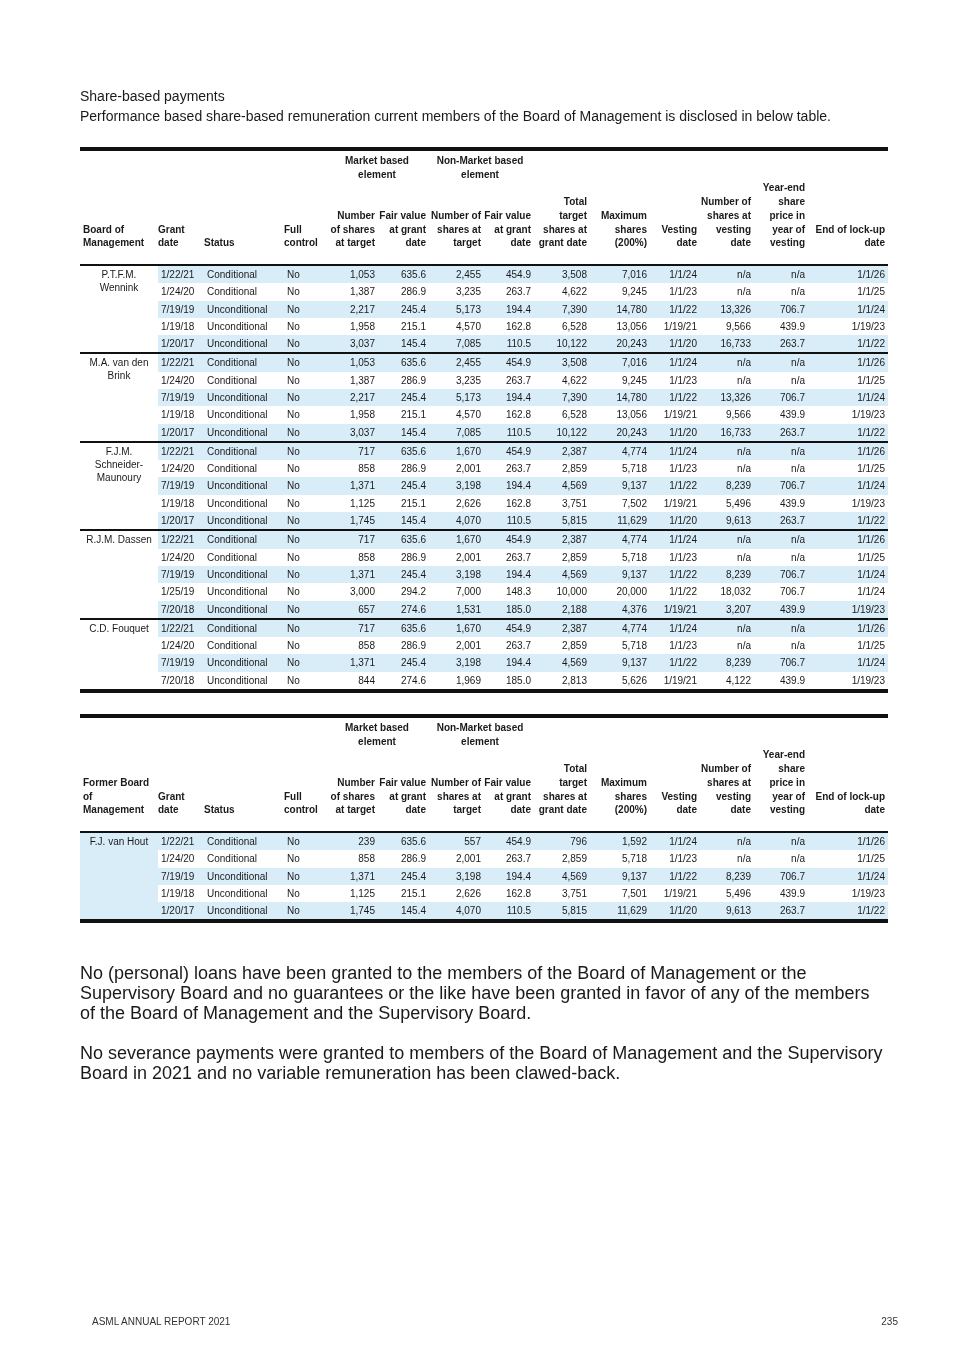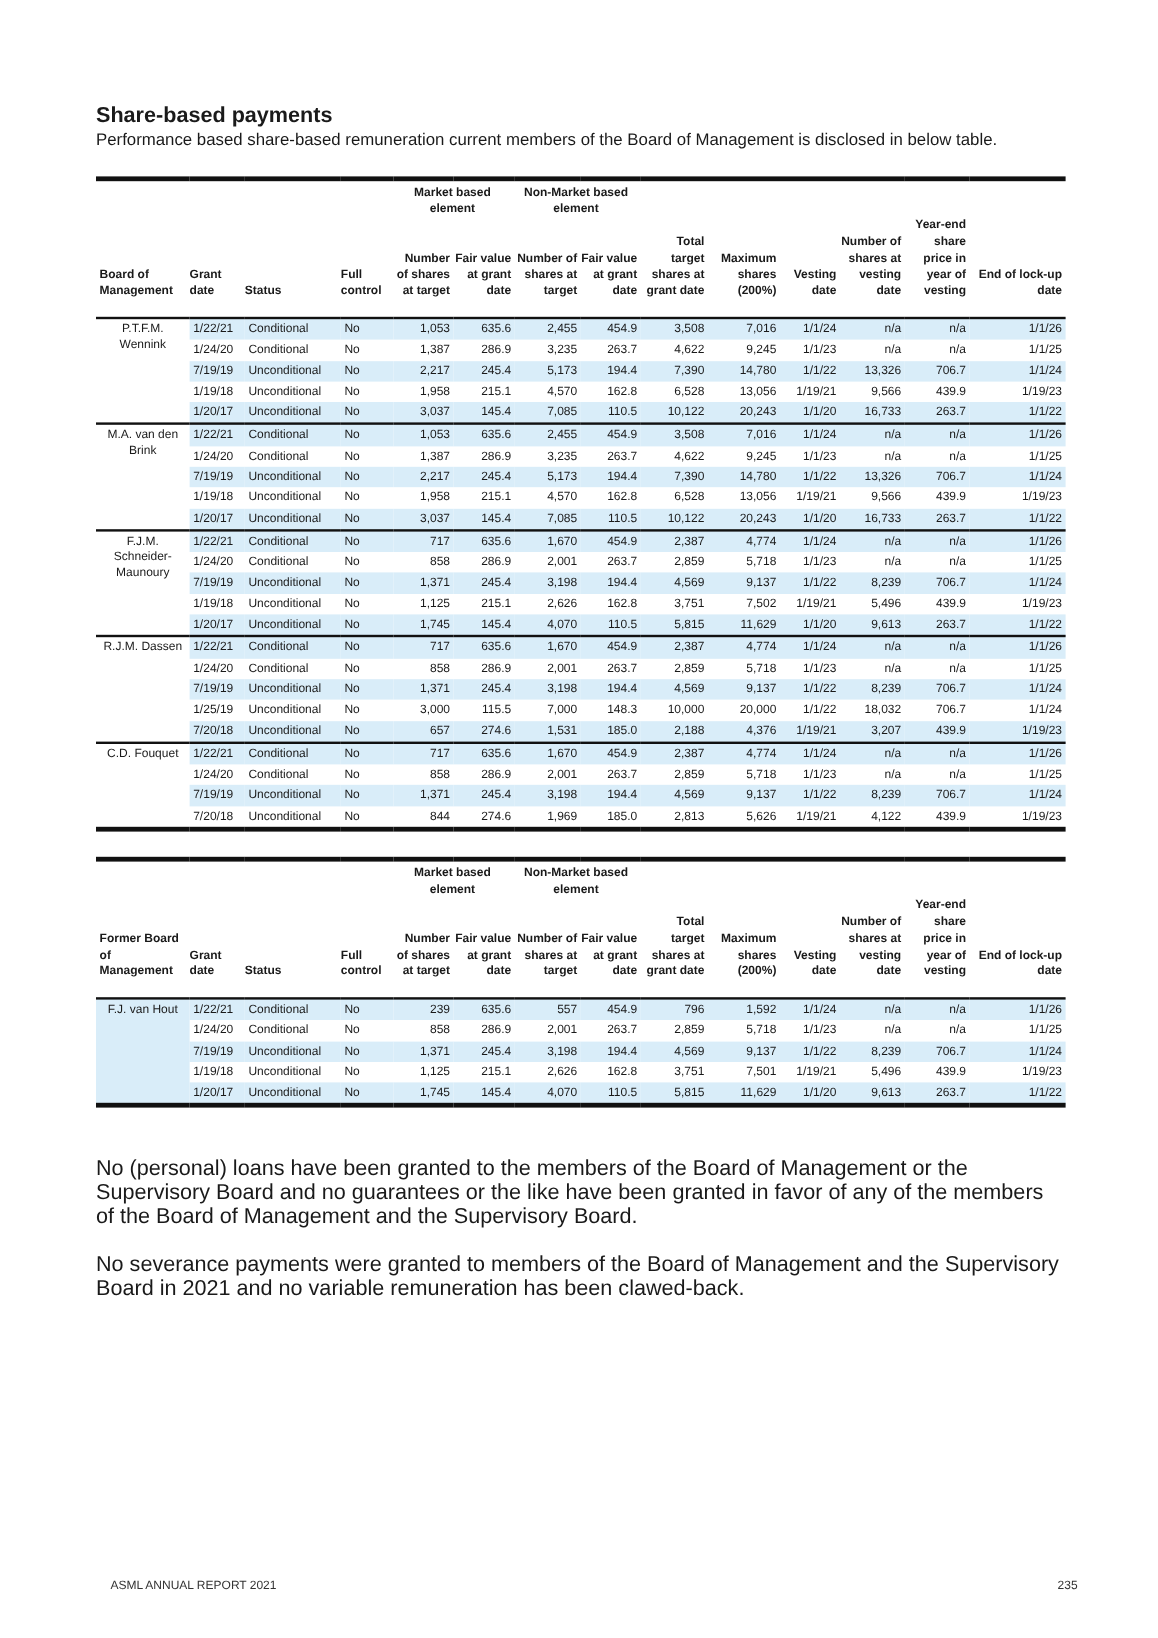--- a/index.html
+++ b/index.html
@@ -1,18 +1,18 @@
 <!DOCTYPE html>
 <html><head>
 <meta charset="utf-8">
 <style>
   html, body { margin: 0; padding: 0; background: #ffffff; }
   body { width: 965px; height: 1365px; position: relative; font-family: "Liberation Sans", sans-serif; color: #1a1a1a; }
   .page { position: absolute; left: 80px; top: 86px; width: 808px; }
-  .section-title { font-size: 18px; font-weight: bold; margin: 0; line-height: 20px; }
+  .section-title { font-size: 14px; font-weight: normal; margin: 0; line-height: 20px; }
   .intro { font-size: 14px; line-height: 20px; margin: 0; }
   .table-wrap { margin-top: 21px; }
   table { width: 808px; border-collapse: collapse; table-layout: fixed; font-size: 10px; }
   thead tr.top-rule th { border-top: 4px solid #111; padding: 0; height: 0; }
   th { font-weight: bold; vertical-align: bottom; line-height: 13.7px; padding: 0 3px 0 0; text-align: right; }
   th.l { text-align: left; }
   th.group { text-align: center; vertical-align: top; padding-top: 3px; }
   thead tr.last-head th { padding-bottom: 14px; border-bottom: 2px solid #111; }
   td { line-height: 17.3px; height: 17.3px; padding: 0 3px 0 0; text-align: right; white-space: nowrap; }
   td.l { text-align: left; padding-left: 3px; }
@@ -360,21 +360,21 @@
             <td class="s">1/1/22</td>
             <td class="s">8,239</td>
             <td class="s">706.7</td>
             <td class="s">1/1/24</td>
           </tr>
           <tr>
             <td class="s l" style="padding-left: 3px;">1/25/19</td>
             <td class="s l">Unconditional</td>
             <td class="s l">No</td>
             <td class="s">3,000</td>
-            <td class="s">115.5</td>
+            <td class="s">294.2</td>
             <td class="s">7,000</td>
             <td class="s">148.3</td>
             <td class="s">10,000</td>
             <td class="s">20,000</td>
             <td class="s">1/1/22</td>
             <td class="s">18,032</td>
             <td class="s">706.7</td>
             <td class="s">1/1/24</td>
           </tr>
           <tr class="shade group-end">

